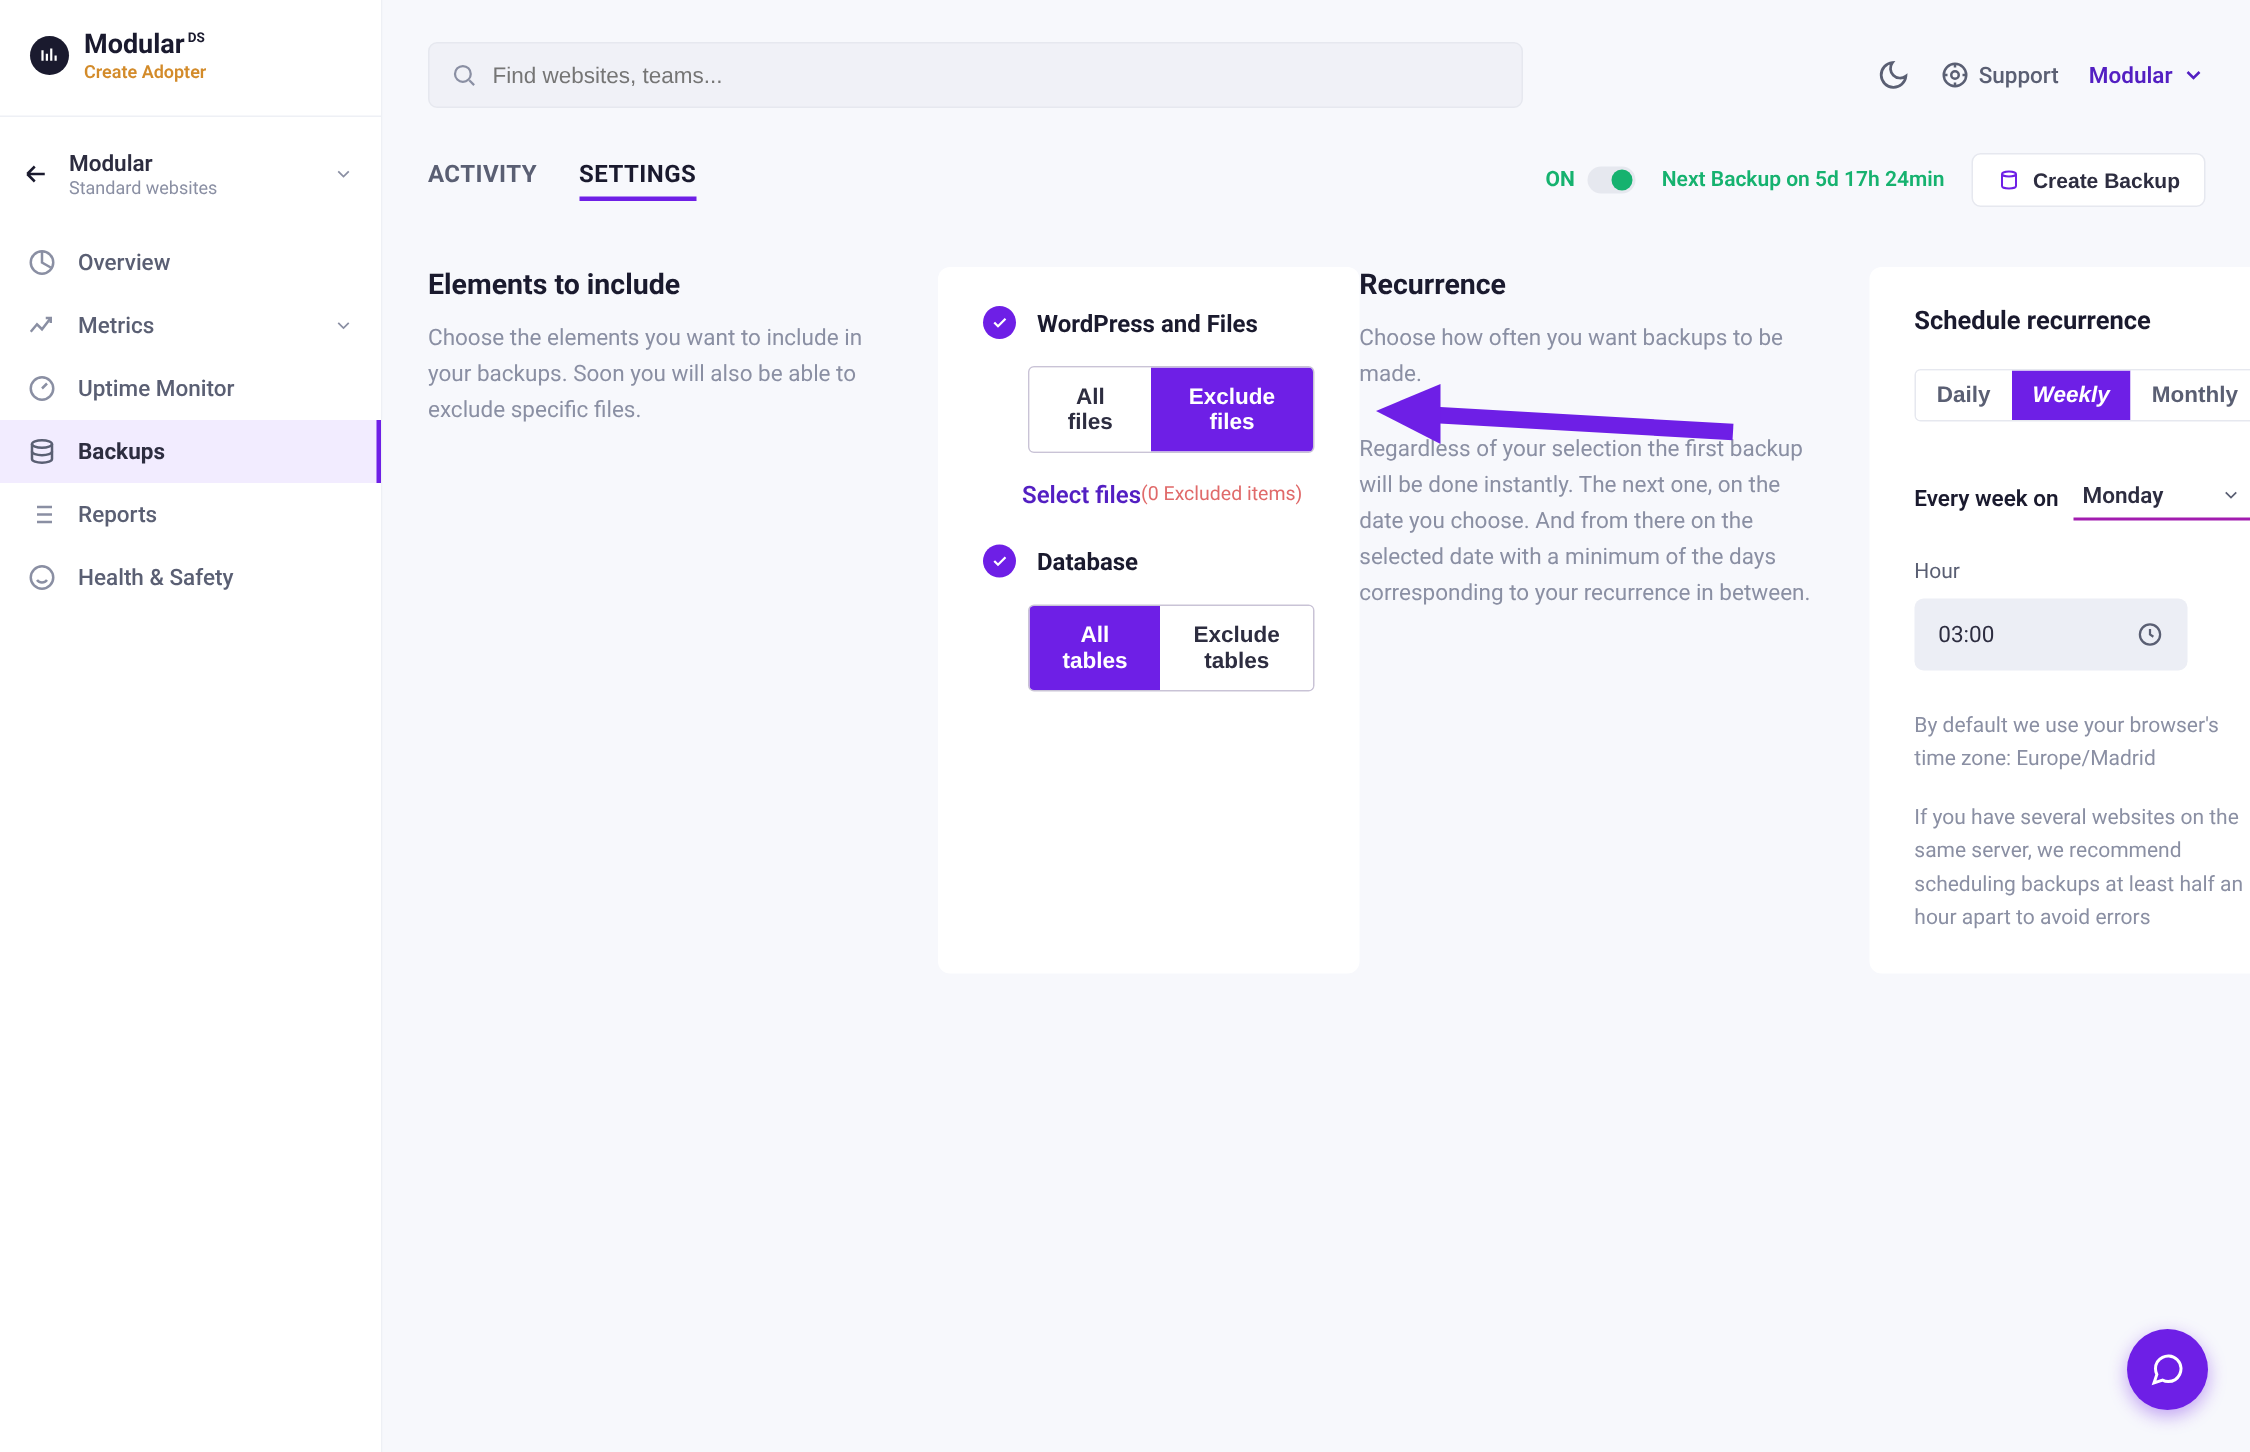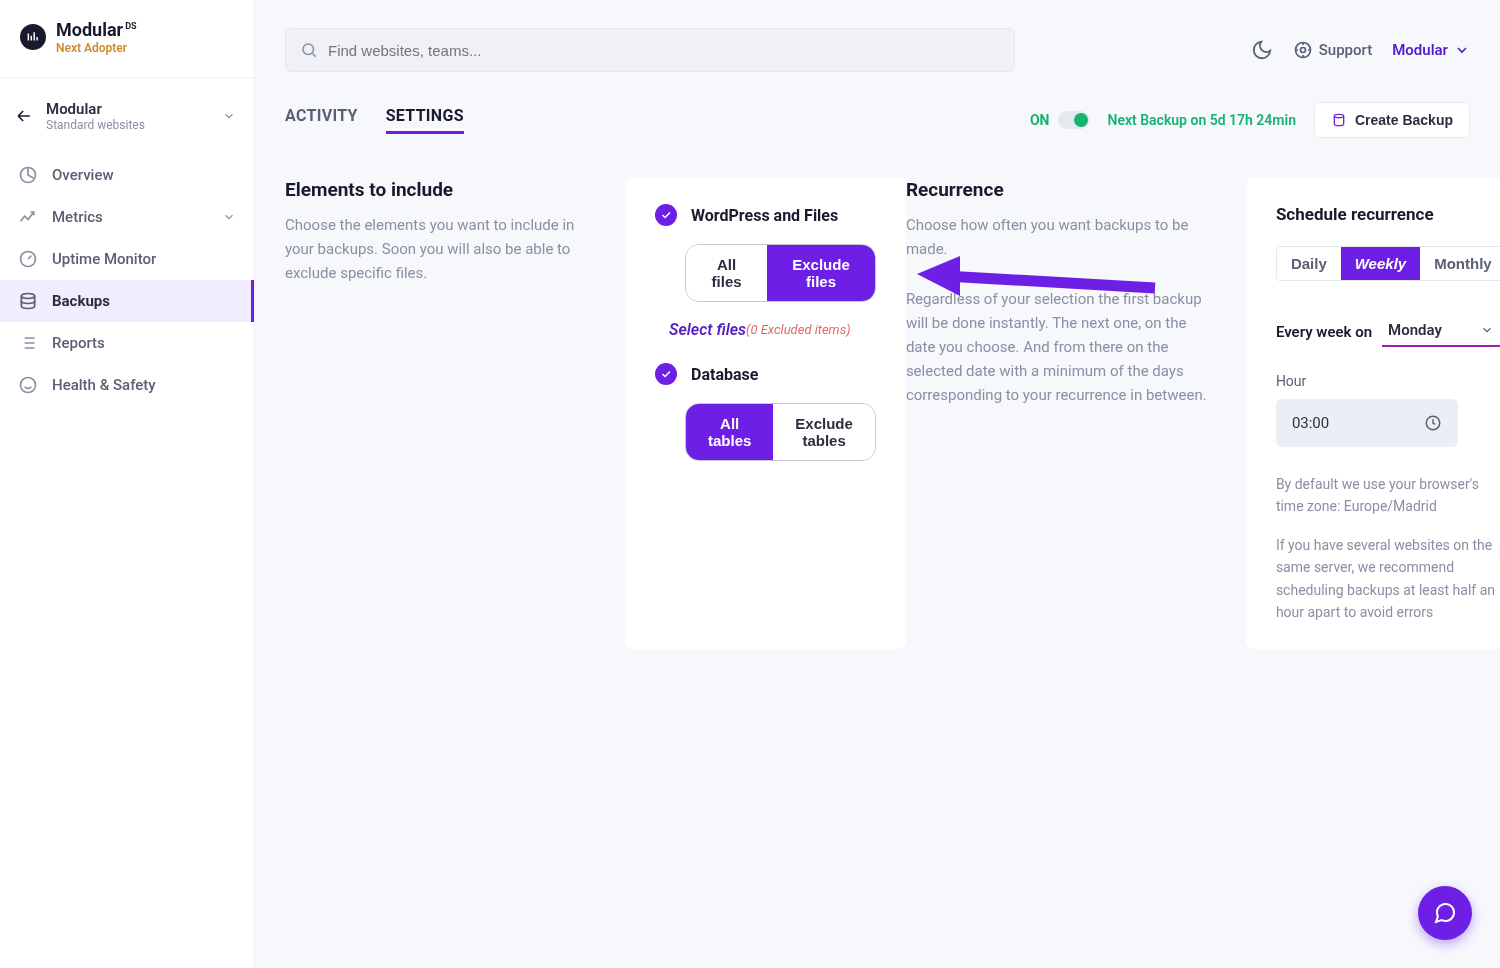--- a/index.html
+++ b/index.html
@@ -47,24 +47,24 @@
 .content { padding: 30px 30px 40px 30px; display: flex; flex-direction: row; gap: 0; }
 .section { display: flex; gap: 30px; }
 .section-left { width: 310px; flex-shrink: 0; }
 .section-title { font-size: 19px; font-weight: 700; color: #1a1a2e; margin-bottom: 12px; }
 .section-desc { font-size: 15px; color: #8a8fa3; line-height: 1.6; }
 .section-right { flex: 1; background: #fff; border-radius: 8px; padding: 26px 30px; }
 .check-row { display: flex; align-items: center; gap: 14px; margin-bottom: 18px; }
 .check-circle { width: 22px; height: 22px; border-radius: 50%; background: #6e1fe6; display: flex; align-items: center; justify-content: center; flex-shrink: 0; }
 .check-circle svg { width: 12px; height: 12px; color: #fff; }
 .check-label { font-size: 16px; font-weight: 700; color: #1a1a2e; }
-.toggle-group { display: flex; border: 1px solid #c9c3d6; border-radius: 14px; overflow: hidden; width: fit-content; margin-left: 30px; margin-bottom: 18px; position: relative; }
+.toggle-group { display: flex; border: 1px solid #c9c3d6; border-radius: 4px; overflow: hidden; width: fit-content; margin-left: 30px; margin-bottom: 18px; position: relative; }
 .toggle-btn { padding: 11px 22px; font-size: 15px; font-weight: 600; background: #fff; color: #2d2d40; cursor: pointer; border: none; }
 .toggle-btn.active { background: #6e1fe6; color: #fff; }
-.select-files-row { display: flex; align-items: center; gap: 0; margin-left: 14px; margin-bottom: 24px; font-style: italic; }
+.select-files-row { display: flex; align-items: center; gap: 0; margin-left: 26px; margin-bottom: 24px; }
 .select-files { font-size: 16px; font-weight: 600; color: #531fc2; cursor: pointer; }
 .excluded-count { font-size: 13px; color: #e06a6a; }
 .arrow-overlay { position: absolute; pointer-events: none; }
 .hr { height: 1px; background: #e6e8ef; margin: 28px 0; }
 .schedule-title { font-size: 17px; font-weight: 700; color: #1a1a2e; margin-bottom: 22px; }
 .freq-group { display: flex; border: 1px solid #e6e8ef; border-radius: 4px; overflow: hidden; width: fit-content; margin-bottom: 36px; }
 .freq-btn { padding: 8px 14px; font-size: 15px; font-weight: 600; background: #fff; color: #5a5f73; cursor: pointer; border: none; }
 .freq-btn.active { background: #6e1fe6; color: #fff; font-weight: 700; font-style: italic; }
 .week-row { display: flex; align-items: center; gap: 10px; margin-bottom: 26px; font-size: 15px; font-weight: 600; color: #1a1a2e; }
 .day-select { display: flex; align-items: center; gap: 38px; border-bottom: 2px solid #a21caf; padding: 4px 6px 6px 6px; cursor: pointer; font-weight: 600; color: #2d2d40; }
@@ -83,21 +83,21 @@
     <div class="logo-circle">
       <svg viewBox="0 0 24 24" fill="none" stroke="#fff" stroke-width="2.5">
           <path d="M4 18V6M9 18V10M14 18V4M19 18V12"></path>
         </svg>
     </div>
     <div class="logo-text">
       <div class="brand">
           <span>Modular</span>
           <span class="brand-sup">DS</span>
         </div>
-      <div class="brand-sub">Next Adopter</div>
+      <div class="brand-sub">Create Adopter</div>
     </div>
   </div>
   <div class="divider"></div>
   <div class="site-select">
     <svg class="back-arrow" viewBox="0 0 24 24" fill="none" stroke="#1a1a2e" stroke-width="2">
         <path d="M19 12H5M5 12l6-6M5 12l6 6"></path>
       </svg>
     <div class="site-info">
       <div class="site-name">Modular</div>
       <div class="site-sub">Standard websites</div>

